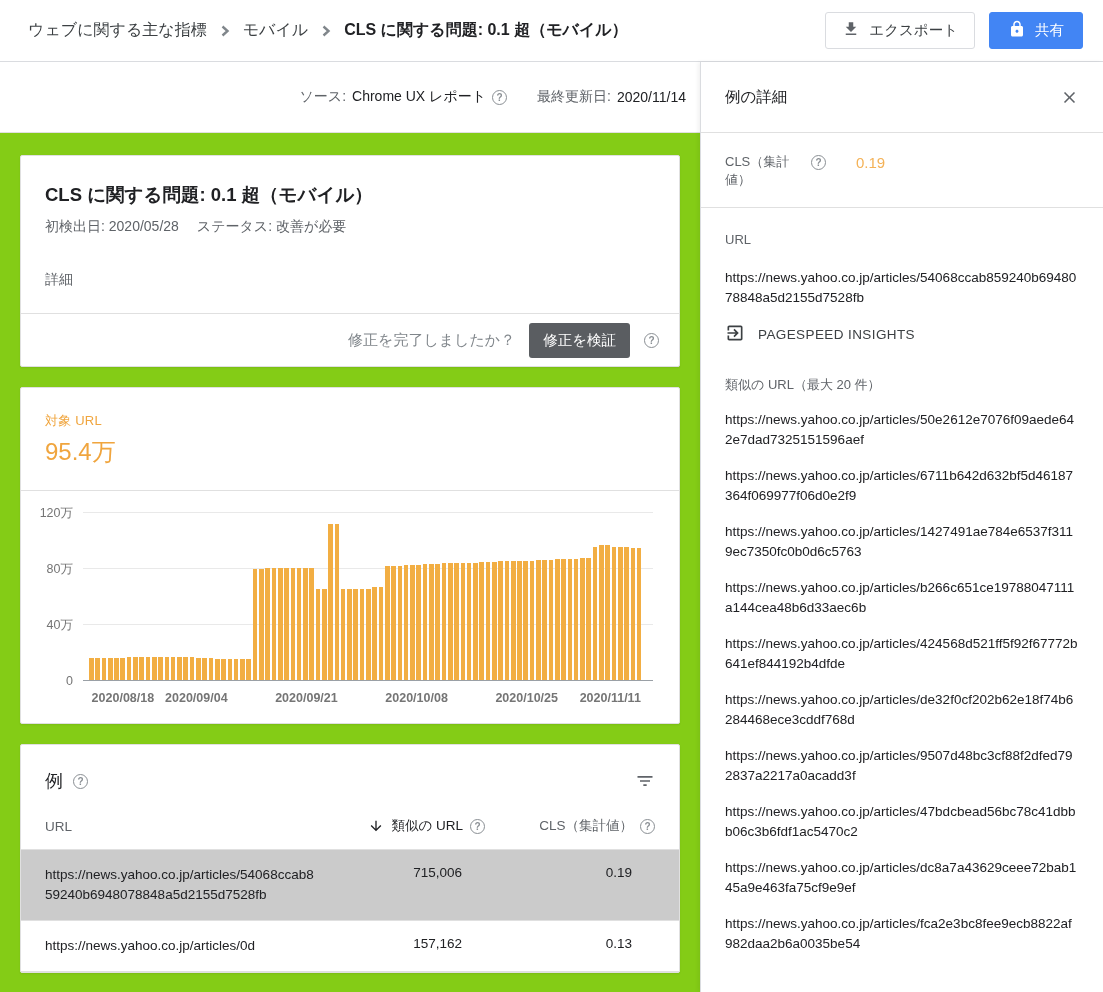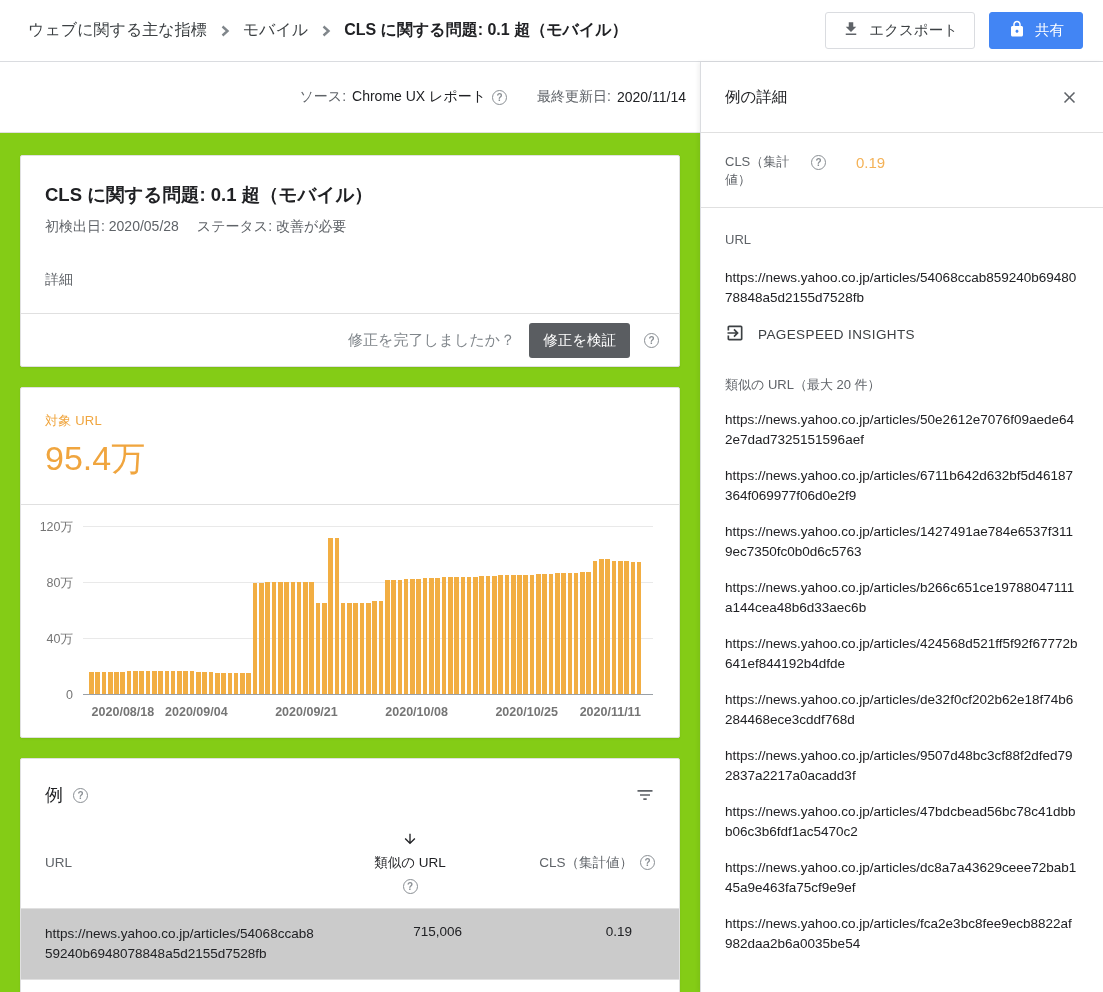--- a/index.html
+++ b/index.html
@@ -43,21 +43,21 @@
   .details-link { margin-top:35px; font-size:14px; color:#5f6368; cursor:pointer; display:inline-block; }
   .issue-footer { border-top:1px solid #e0e0e0; height:53px; display:flex; align-items:center;
     justify-content:flex-end; gap:14px; padding:0 20px; }
   .fix-question { font-size:15px; color:#80868b; }
   .validate-btn { background:#5a5d61; color:#fff; border:none; border-radius:3px;
     height:35px; padding:0 14px; font-size:14.5px; cursor:pointer; }
 
   
   .summary-head { padding:24px 24px 22px 24px; }
   .affected-label { font-size:13px; color:#f0a53e; letter-spacing:.2px; }
-  .affected-value { margin-top:6px; font-size:34px; color:#f0a53e; }
+  .affected-value { margin-top:6px; font-size:24px; color:#f0a53e; }
   .chart-wrap { border-top:1px solid #e0e0e0; padding:22px 26px 12px 0; }
   .chart-grid { position:relative; height:168px; margin-left:62px; }
   .gridline { position:absolute; left:0; right:0; height:0; border-top:1px solid #e9e9e9; z-index:0; }
   .gridline.baseline { border-top:1px solid #9aa0a6; z-index:2; }
   .ytick { position:absolute; right:calc(100% + 10px); transform:translateY(50%);
     font-size:12.5px; color:#757575; white-space:nowrap; }
   .chart-plot { position:absolute; left:6px; right:10px; top:0; bottom:0;
     display:flex; align-items:flex-end; z-index:1; }
   .bar { flex:1 1 0; margin-right:1.7px; background:#f2ae43; min-width:1px; }
   .chart-xaxis { position:relative; height:30px; margin-left:62px;font-weight:bold; }
@@ -66,21 +66,21 @@
 
   
   .examples-card { margin-bottom:0; }
   .examples-head { display:flex; align-items:center; justify-content:space-between; padding:24px 24px 6px 24px; }
   .examples-title { display:flex; align-items:center; gap:10px; font-size:18px; color:#202124; }
   .filter-icon svg { width:20px; height:20px; fill:#5f6368; display:block; cursor:pointer; }
   .ex-header { display:flex; align-items:center; padding:18px 24px 14px 24px;
     border-bottom:1px solid #e0e0e0; font-size:13.5px; color:#5f6368; }
   .ex-header .h-url { flex:1; }
   .ex-header .h-similar, .ex-header .h-cls { display:flex; align-items:center; justify-content:flex-end; gap:7px; }
-  .h-similar { width:150px; color:#202124;flex-direction:column; }
+  .h-similar { width:150px; color:#202124; }
   .h-cls { width:170px; }
   .sort-icon svg { width:16px; height:16px; fill:#202124; display:block; }
   .ex-row { display:flex; padding:15px 24px; border-bottom:1px solid #e0e0e0;
     font-size:13.5px; cursor:pointer; background:#fff; }
   .ex-row.selected { background:#cbcbcb; }
   .cell-url { flex:1; color:#202124; word-break:break-all; line-height:20px; padding-right:18px; }
   .cell-num { width:150px; text-align:right; padding-right:23px; color:#202124; }
   .cell-num.cls { width:170px; }
 
   

